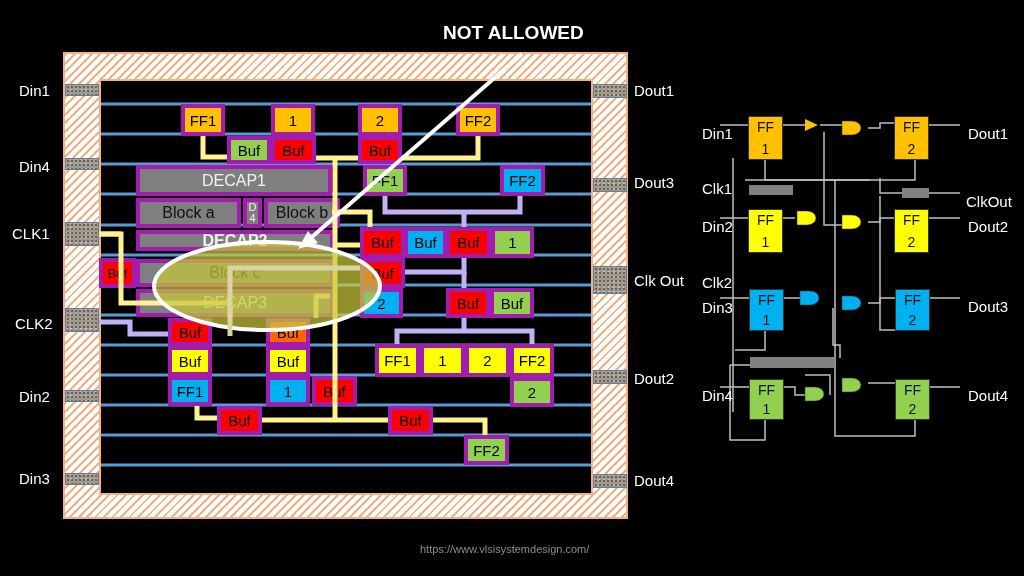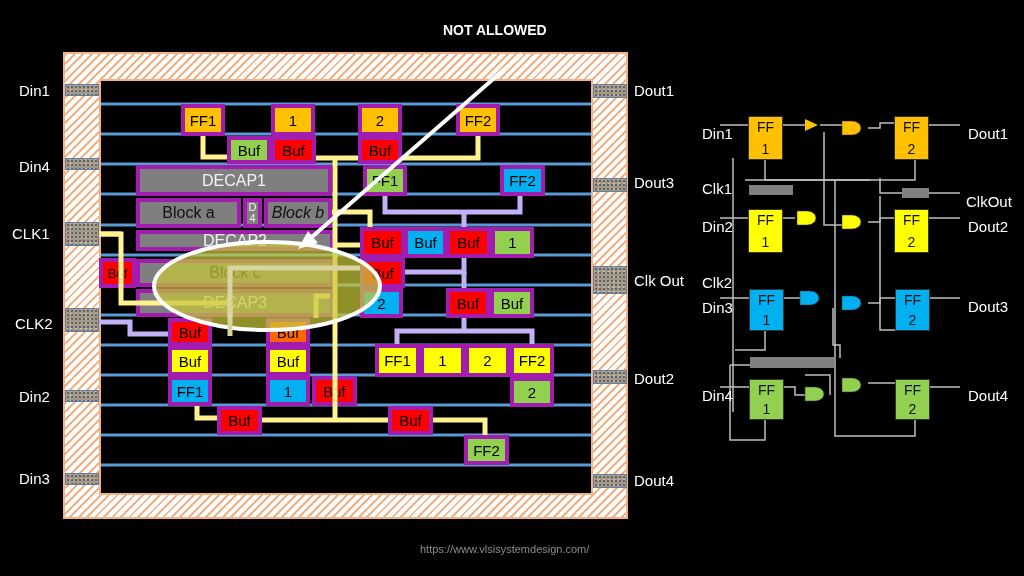--- a/index.html
+++ b/index.html
@@ -13,21 +13,21 @@
   .pinlabel { position:absolute; color:#fff; font-size:15px; white-space:nowrap; }
   .cell { position:absolute; box-sizing:border-box; border:4px solid #a21caf; display:flex; align-items:center; justify-content:center; font-size:15px; color:#000; }
   .gray { background:#7f7f7f; color:#f2f2f2; font-size:16px; }
   .gray.dark { color:#111; }
   .orange { background:#ffc000; }
   .red { background:#ff0000; }
   .green { background:#92d050; }
   .blue { background:#00b0f0; }
   .yellow { background:#ffff00; }
   .sfont { font-size:13px; }
-  #title { position:absolute; left:443px; top:22px; color:#fff; font-weight:bold; font-size:14px; }
+  #title { position:absolute; left:443px; top:22px; color:#fff; font-weight:bold; font-size:19px; }
   #url { position:absolute; left:420px; top:543px; color:#8c8c8c; font-size:11px; }
   svg { position:absolute; left:0; top:0; }
   .sch-label { position:absolute; color:#fff; font-size:15px; white-space:nowrap; }
   .ff { position:absolute; box-sizing:border-box; border:1px solid #333; display:flex; flex-direction:column; align-items:center; justify-content:space-between; font-size:14px; color:#111; padding:2px 0; }
 </style>
 </head>
 <body>
 
 <div id="chip"></div>
 <div id="core"></div>
@@ -70,22 +70,22 @@
 <div class="pinlabel" style="left:634px;top:82px;">Dout1</div>
 <div class="pinlabel" style="left:634px;top:174px;">Dout3</div>
 <div class="pinlabel" style="left:634px;top:272px;">Clk Out</div>
 <div class="pinlabel" style="left:634px;top:370px;">Dout2</div>
 <div class="pinlabel" style="left:634px;top:472px;">Dout4</div>
 
 <div class="cell gray" style="left:136px;top:165px;width:196px;height:31px;">DECAP1</div>
 <div class="cell gray dark" style="left:136px;top:198px;width:105px;height:30px;">Block a</div>
 <div class="cell gray" style="left:243px;top:198px;width:19px;height:30px;font-size:11px;line-height:11px;text-align:center;white-space:pre;">D
 4</div>
-<div class="cell gray dark" style="left:264px;top:198px;width:68px;height:30px;font-style:italic;">Block b</div>
-<div class="cell gray" style="left:136px;top:230px;width:198px;height:21px;">DECAP2</div>
+<div class="cell gray dark" style="left:264px;top:198px;width:76px;height:30px;">Block b</div>
+<div class="cell gray" style="left:136px;top:230px;width:198px;height:21px;font-weight:bold;">DECAP2</div>
 <div class="cell gray dark" style="left:136px;top:259px;width:198px;height:28px;">Block c</div>
 <div class="cell gray" style="left:136px;top:289px;width:198px;height:28px;">DECAP3</div>
 
 <div class="cell orange" style="left:181px;top:104px;width:44px;height:32px;">FF1</div>
 <div class="cell orange" style="left:271px;top:104px;width:44px;height:32px;">1</div>
 <div class="cell orange" style="left:358px;top:104px;width:44px;height:32px;">2</div>
 <div class="cell orange" style="left:456px;top:104px;width:44px;height:32px;">FF2</div>
 
 <div class="cell green" style="left:227px;top:136px;width:44px;height:28px;">Buf</div>
 <div class="cell red" style="left:271px;top:136px;width:45px;height:28px;">Buf</div>

